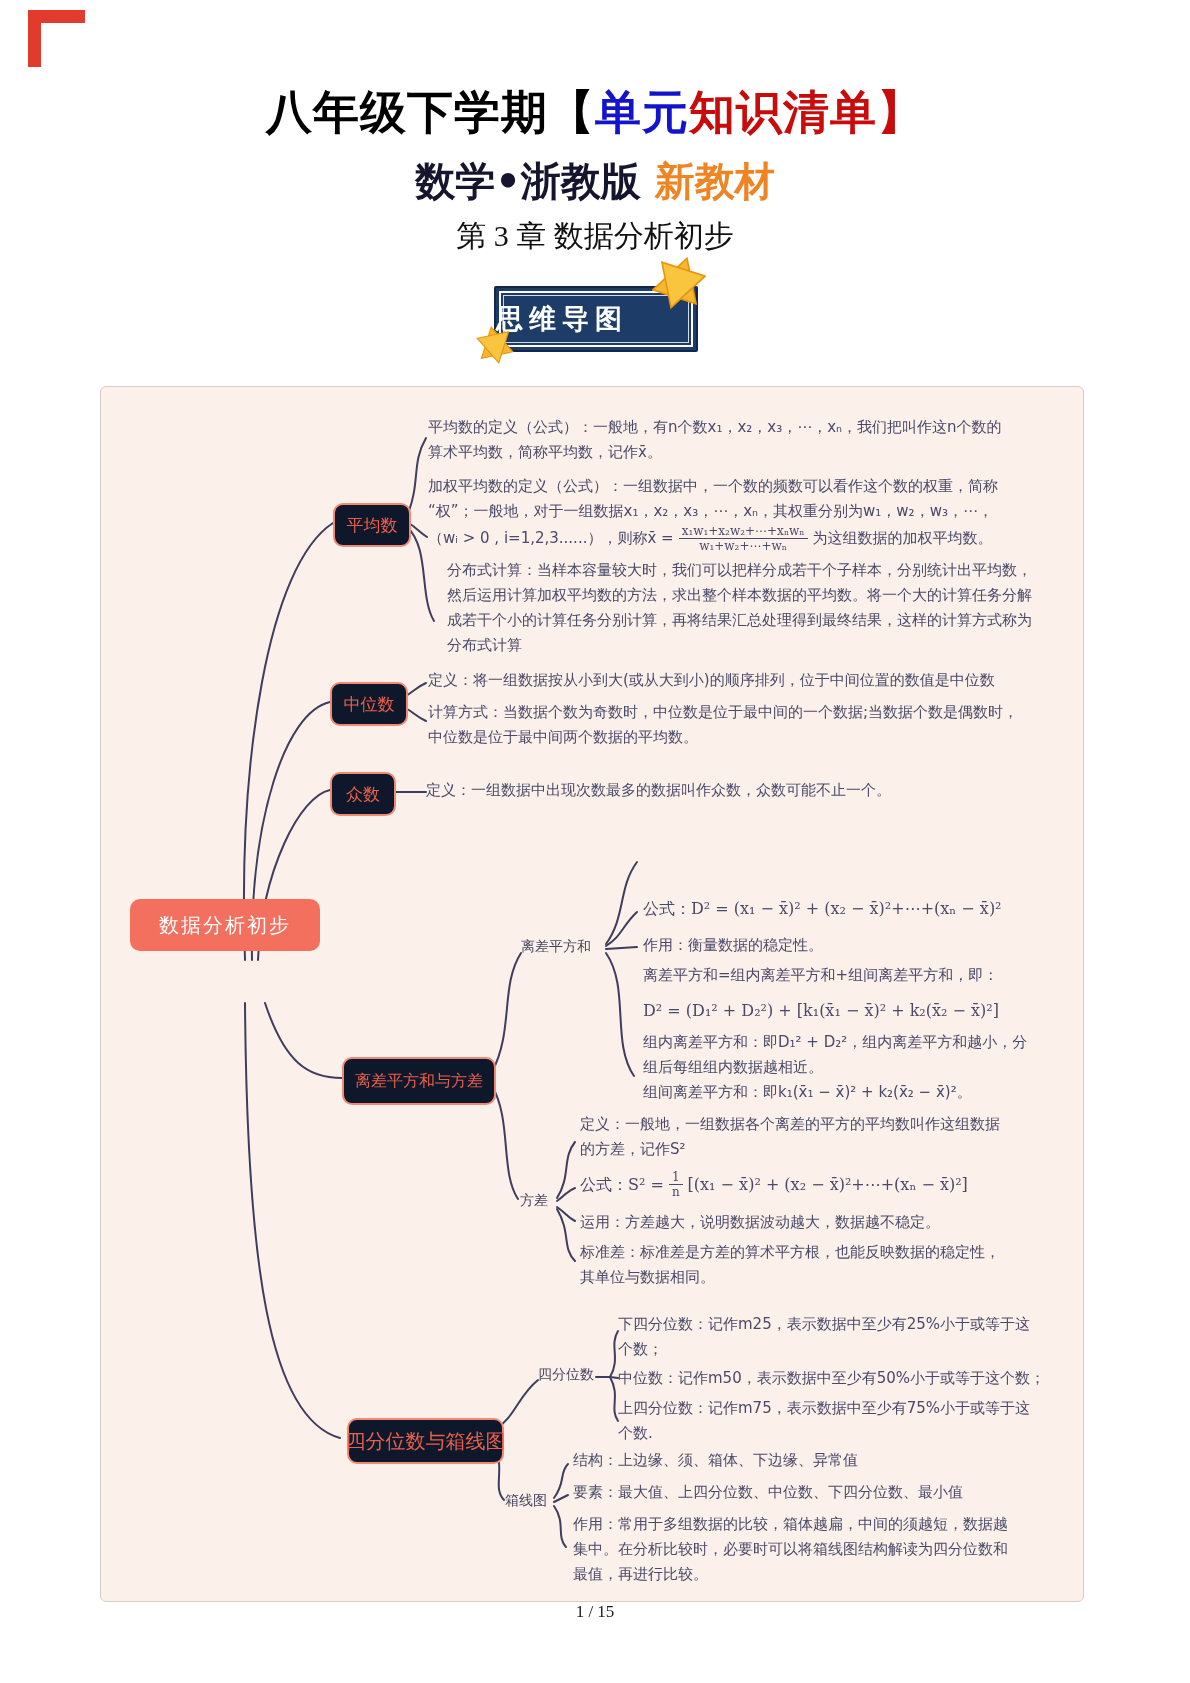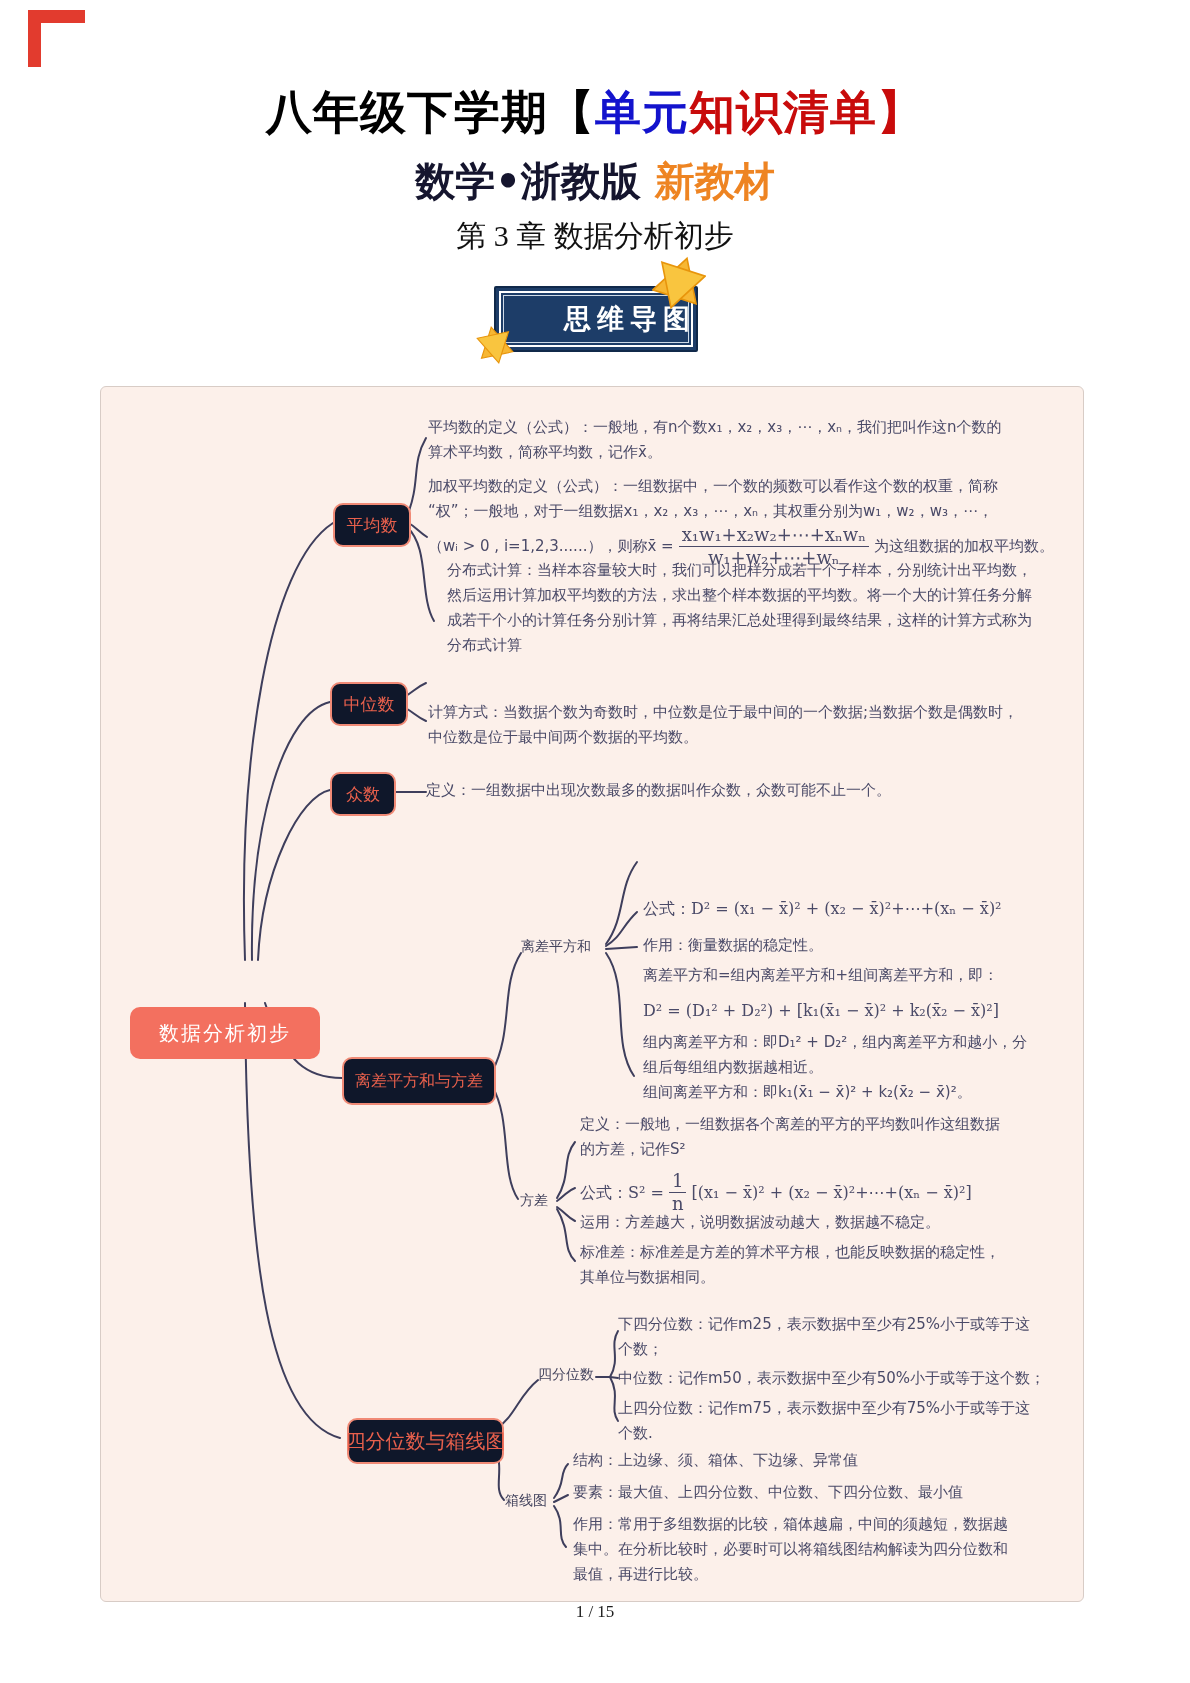--- a/index.html
+++ b/index.html
@@ -13,41 +13,41 @@
   .title .blue{color:#1313cd}
   .title .red{color:#c80b0b}
   .subtitle{position:absolute;top:154px;left:0;width:100%;text-align:center;
         font-size:40px;font-weight:900;color:#15152e;white-space:nowrap;}
   .subtitle .orange{color:#ee8422}
   .chapter{position:absolute;top:216px;left:0;width:100%;text-align:center;
         font-size:30px;color:#111;font-family:"Liberation Serif","DejaVu Serif",serif;}
   .badge{position:absolute;left:494px;top:286px;width:200px;height:62px;background:#1d3d68;
         border:2px solid #10294a;border-radius:2px;
         box-shadow:inset 0 0 0 3px #1d3d68,inset 0 0 0 5px #ffffff,inset 0 0 0 7px #1d3d68,inset 0 0 0 8px #cfdbe8;
-        display:flex;align-items:center;justify-content:flex-end;z-index:4;}
+        display:flex;align-items:center;justify-content:flex-start;z-index:4;}
   .badge span{color:#fff;font-size:27px;font-weight:900;letter-spacing:6px;}
   .star{position:absolute;z-index:5;}
   
   .panel{position:absolute;left:100px;top:386px;width:982px;height:1214px;
         background:#fcf0ea;border:1px solid #d8ccc6;border-radius:6px;}
   svg.links{position:absolute;left:0;top:0;width:1190px;height:1683px;z-index:1;pointer-events:none;}
   svg.links path{stroke:#3e3e5c;stroke-width:2;fill:none;stroke-linecap:round;}
   .node{position:absolute;background:#0f172a;border:2px solid #f08a76;border-radius:10px;
         color:#e8604c;display:flex;align-items:center;justify-content:center;
         font-size:17px;z-index:3;white-space:nowrap;}
   .root-node{position:absolute;background:#f3705f;border:none;border-radius:10px;color:#fff;
         display:flex;align-items:center;justify-content:center;font-size:20px;z-index:3;
         letter-spacing:2px;}
   .sublabel{position:absolute;color:#45455f;font-size:14px;z-index:3;white-space:nowrap;}
   .mm-text{position:absolute;color:#4a4a68;font-size:15px;line-height:25px;
         white-space:pre-line;z-index:2;}
   .math{font-family:"DejaVu Serif","Liberation Serif",serif;font-size:16px;}
   .formula-row{display:flex;align-items:center;white-space:nowrap;}
   .frac{display:inline-flex;flex-direction:column;align-items:center;margin:0 5px;
-        font-size:18px;line-height:1.2;font-family:"DejaVu Serif","Liberation Serif",serif;}
+        font-size:12px;line-height:1.2;font-family:"DejaVu Serif","Liberation Serif",serif;}
   .frac .num{border-bottom:1.3px solid #4a4a68;padding:0 3px;}
   .frac .den{padding:0 3px;}
   .footer{position:absolute;top:1602px;left:0;width:100%;text-align:center;
         font-family:"Liberation Serif","DejaVu Serif",serif;font-size:17px;color:#1c1c1c;}
 </style>
 </head>
 <body>
 
 <div class="page">
 
@@ -114,21 +114,21 @@
     <path d="M 596,1377 L 610,1377"></path>
     <path d="M 610,1377 C 621,1358 609,1346 618,1331"></path>
     <path d="M 610,1377 L 618,1378"></path>
     <path d="M 610,1377 C 621,1397 609,1408 618,1421"></path>
 
     <path d="M 554,1498 C 566,1482 559,1473 568,1464"></path>
     <path d="M 554,1502 L 568,1495"></path>
     <path d="M 554,1506 C 566,1523 556,1536 566,1547"></path>
   </svg>
 
-  <div class="root-node" style="left:130px;top:1007px;width:190px;height:52px">数据分析初步</div>
+  <div class="root-node" style="left:130px;top:899px;width:190px;height:52px">数据分析初步</div>
 
   <div class="node" style="left:333px;top:503px;width:74px;height:40px">平均数</div>
   <div class="node" style="left:330px;top:682px;width:74px;height:40px">中位数</div>
   <div class="node" style="left:330px;top:772px;width:62px;height:40px">众数</div>
   <div class="node" style="left:342px;top:1057px;width:150px;height:44px;font-size:16px">离差平方和与方差</div>
   <div class="node" style="left:347px;top:1418px;width:153px;height:42px;font-size:20px">四分位数与箱线图</div>
 
   <div class="mm-text" style="left:428px;top:415px;width:655px">平均数的定义（公式）：一般地，有n个数x₁，x₂，x₃，⋯，xₙ，我们把叫作这n个数的
 算术平均数，简称平均数，记作x̄。</div>
   <div class="mm-text" style="left:428px;top:474px;width:655px">加权平均数的定义（公式）：一组数据中，一个数的频数可以看作这个数的权重，简称
@@ -139,20 +139,21 @@
         <span class="num">x₁w₁+x₂w₂+⋯+xₙwₙ</span>
         <span class="den">w₁+w₂+⋯+wₙ</span>
       </span>
     <span>为这组数据的加权平均数。</span>
   </div>
   <div class="mm-text" style="left:447px;top:558px;width:640px">分布式计算：当样本容量较大时，我们可以把样分成若干个子样本，分别统计出平均数，
 然后运用计算加权平均数的方法，求出整个样本数据的平均数。将一个大的计算任务分解
 成若干个小的计算任务分别计算，再将结果汇总处理得到最终结果，这样的计算方式称为
 分布式计算</div>
 
+  <div class="mm-text" style="left:428px;top:668px;width:660px">定义：将一组数据按从小到大(或从大到小)的顺序排列，位于中间位置的数值是中位数</div>
   <div class="mm-text" style="left:428px;top:700px;width:660px">计算方式：当数据个数为奇数时，中位数是位于最中间的一个数据;当数据个数是偶数时，
 中位数是位于最中间两个数据的平均数。</div>
 
   <div class="mm-text" style="left:426px;top:778px;width:620px">定义：一组数据中出现次数最多的数据叫作众数，众数可能不止一个。</div>
 
   <div class="sublabel" style="left:521px;top:938px">离差平方和</div>
   <div class="mm-text math" style="left:643px;top:896px;width:440px">公式：D² = (x₁ − x̄)² + (x₂ − x̄)²+⋯+(xₙ − x̄)²</div>
   <div class="mm-text" style="left:643px;top:933px;width:430px">作用：衡量数据的稳定性。</div>
   <div class="mm-text" style="left:643px;top:963px;width:440px">离差平方和=组内离差平方和+组间离差平方和，即：</div>
   <div class="mm-text math" style="left:643px;top:998px;width:440px">D² = (D₁² + D₂²) + [k₁(x̄₁ − x̄)² + k₂(x̄₂ − x̄)²]</div>

